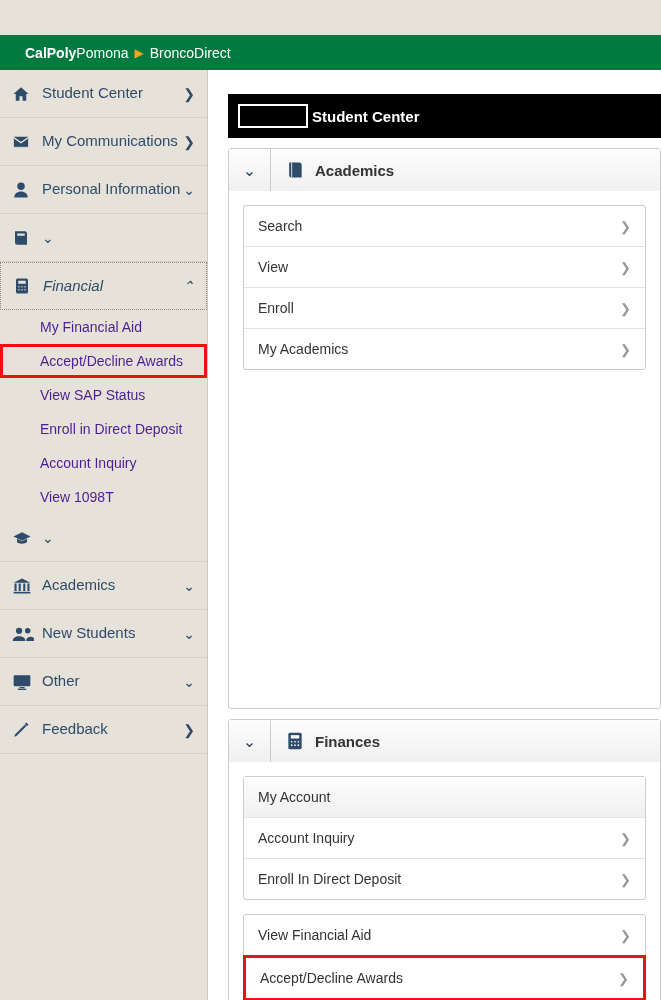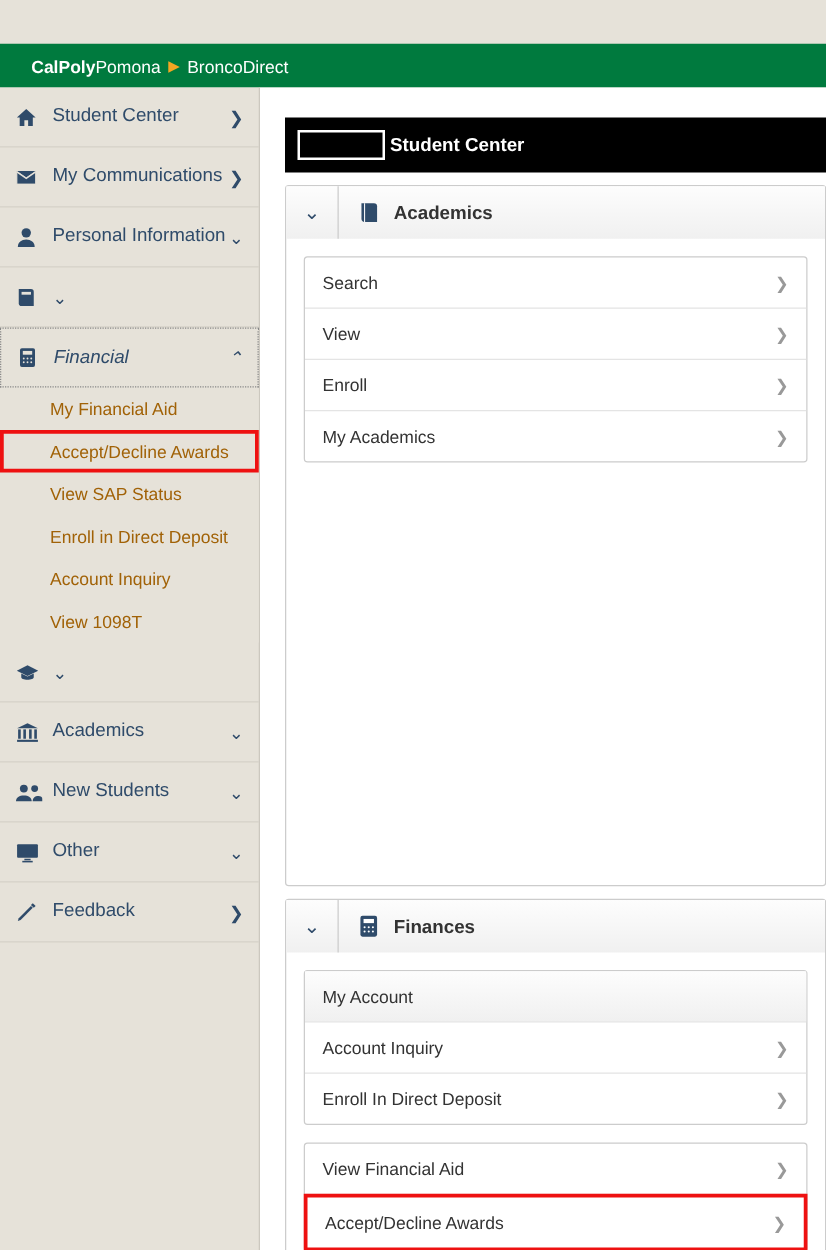--- a/index.html
+++ b/index.html
@@ -49,21 +49,21 @@
     margin-right: 8px;
     color: #2f4b6a;
     flex-shrink: 0;
   }
   .nav-item .label { flex: 1; line-height: 1.25; }
   .nav-item .chev { color: #2f4b6a; font-size: 14px; flex-shrink: 0; }
   .nav-item.expanded { border: 1px dotted #888; font-style: italic; }
   .sub-items { background: #e6e2d9; }
   .sub-item {
     padding: 9px 12px 9px 40px;
-    color: #a16207;
+    color: #4c1d95;
     font-size: 14px;
     cursor: pointer;
   }
   .sub-item.highlighted {
     border: 3px solid #e11;
     padding: 6px 9px 6px 37px;
   }
 
   .main {
     flex: 1;

